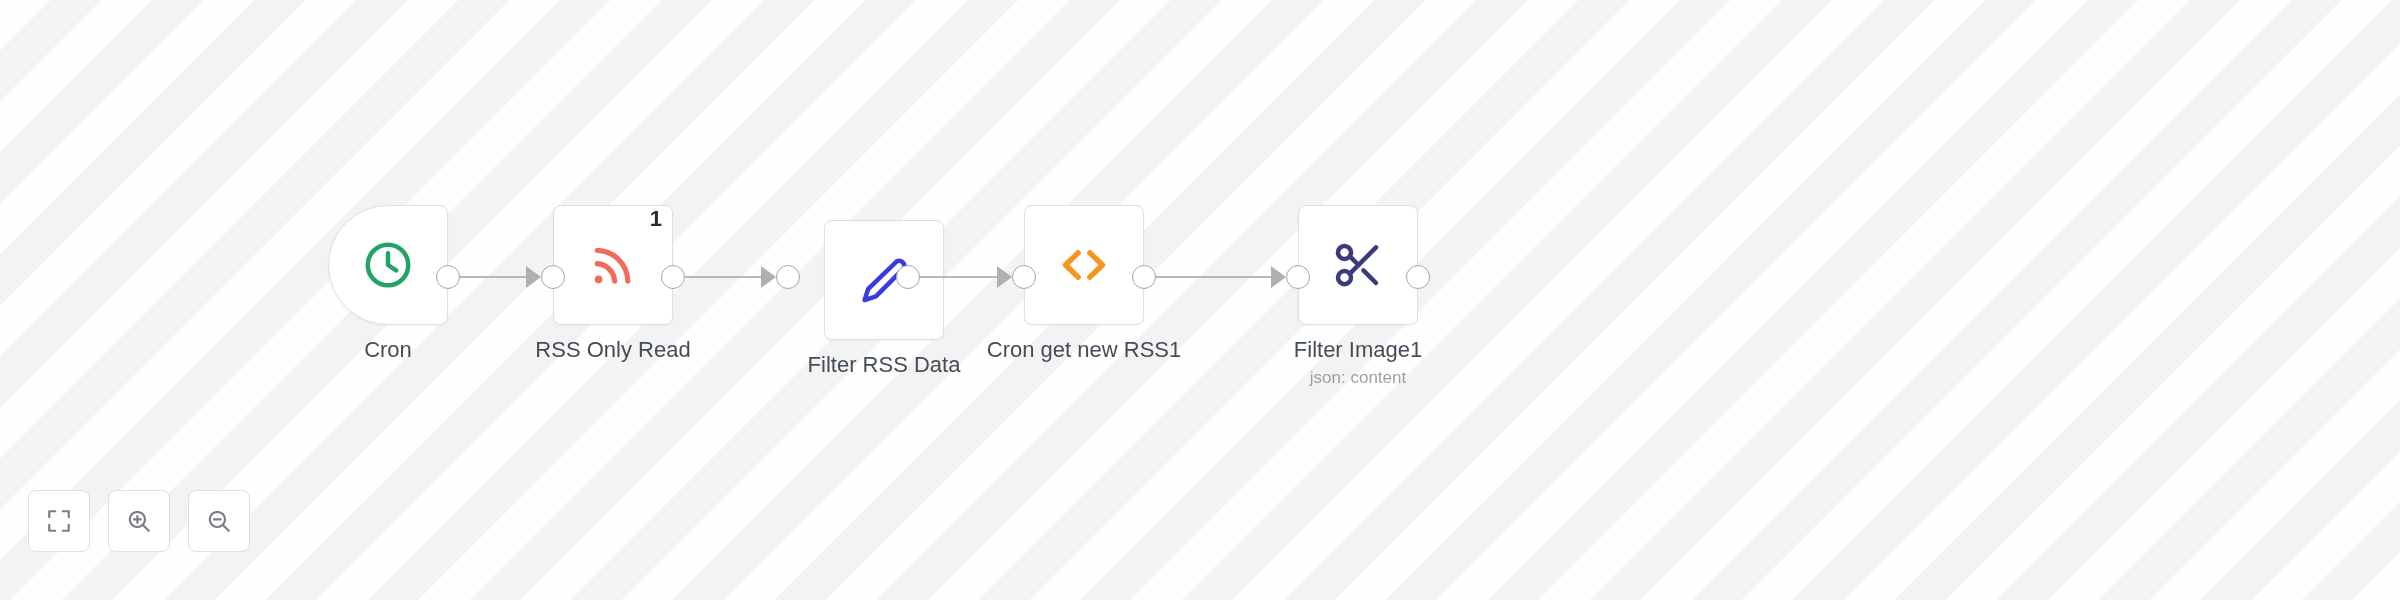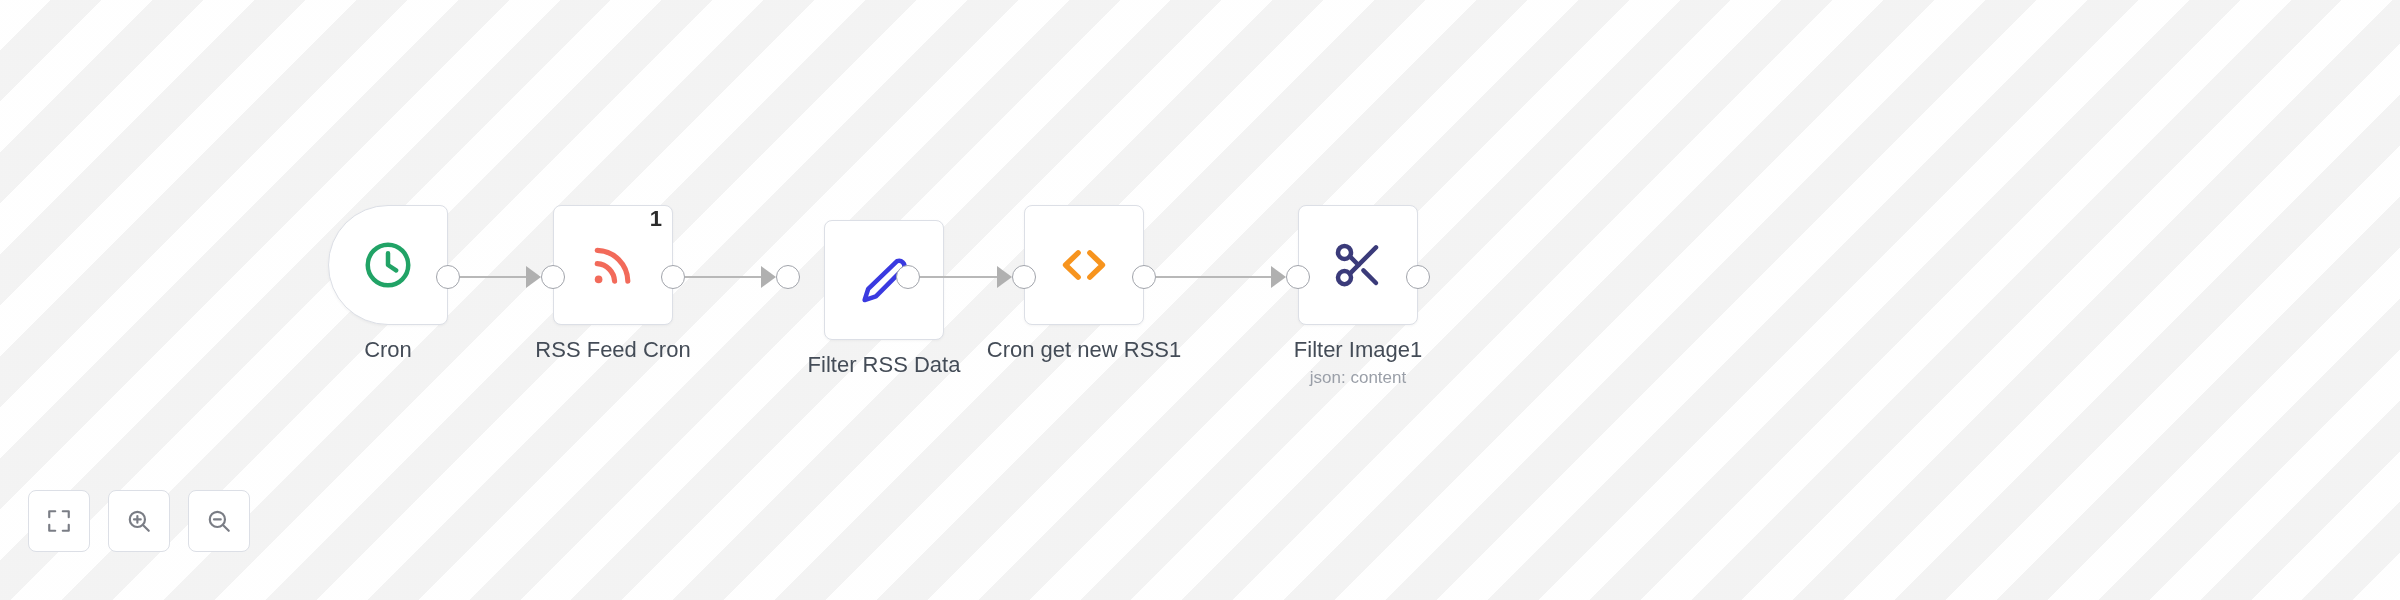--- a/index.html
+++ b/index.html
@@ -185,21 +185,21 @@
 
   <div class="node-wrap" style="left:553px;">
     <div class="node-box">
       <span class="run-badge">1</span>
       <svg class="node-icon" viewBox="0 0 24 24" fill="none" stroke="#f26a5a" stroke-width="2.3" stroke-linecap="round">
         <path d="M5 5.5 A 14 14 0 0 1 18.6 19.2"></path>
         <path d="M5 11.4 A 8.2 8.2 0 0 1 12.7 19.2"></path>
         <circle cx="5.6" cy="18.4" r="1.7" fill="#f26a5a" stroke="none"></circle>
       </svg>
     </div>
-    <div class="node-label">RSS Feed Cron</div>
+    <div class="node-label">RSS Only Read</div>
   </div>
 
   <div class="node-wrap" style="left:824px;margin-top:15px;">
     <div class="node-box">
       <svg class="node-icon" viewBox="0 0 24 24" fill="none" stroke="#3a3ae0" stroke-width="2" stroke-linecap="round" stroke-linejoin="round">
         <path d="M17.8 3.6 a2.4 2.4 0 0 1 3.1 3.1 L8.4 19.3 L3.4 20.9 L5 15.9 Z"></path>
       </svg>
     </div>
     <div class="node-label">Filter RSS Data</div>
   </div>

